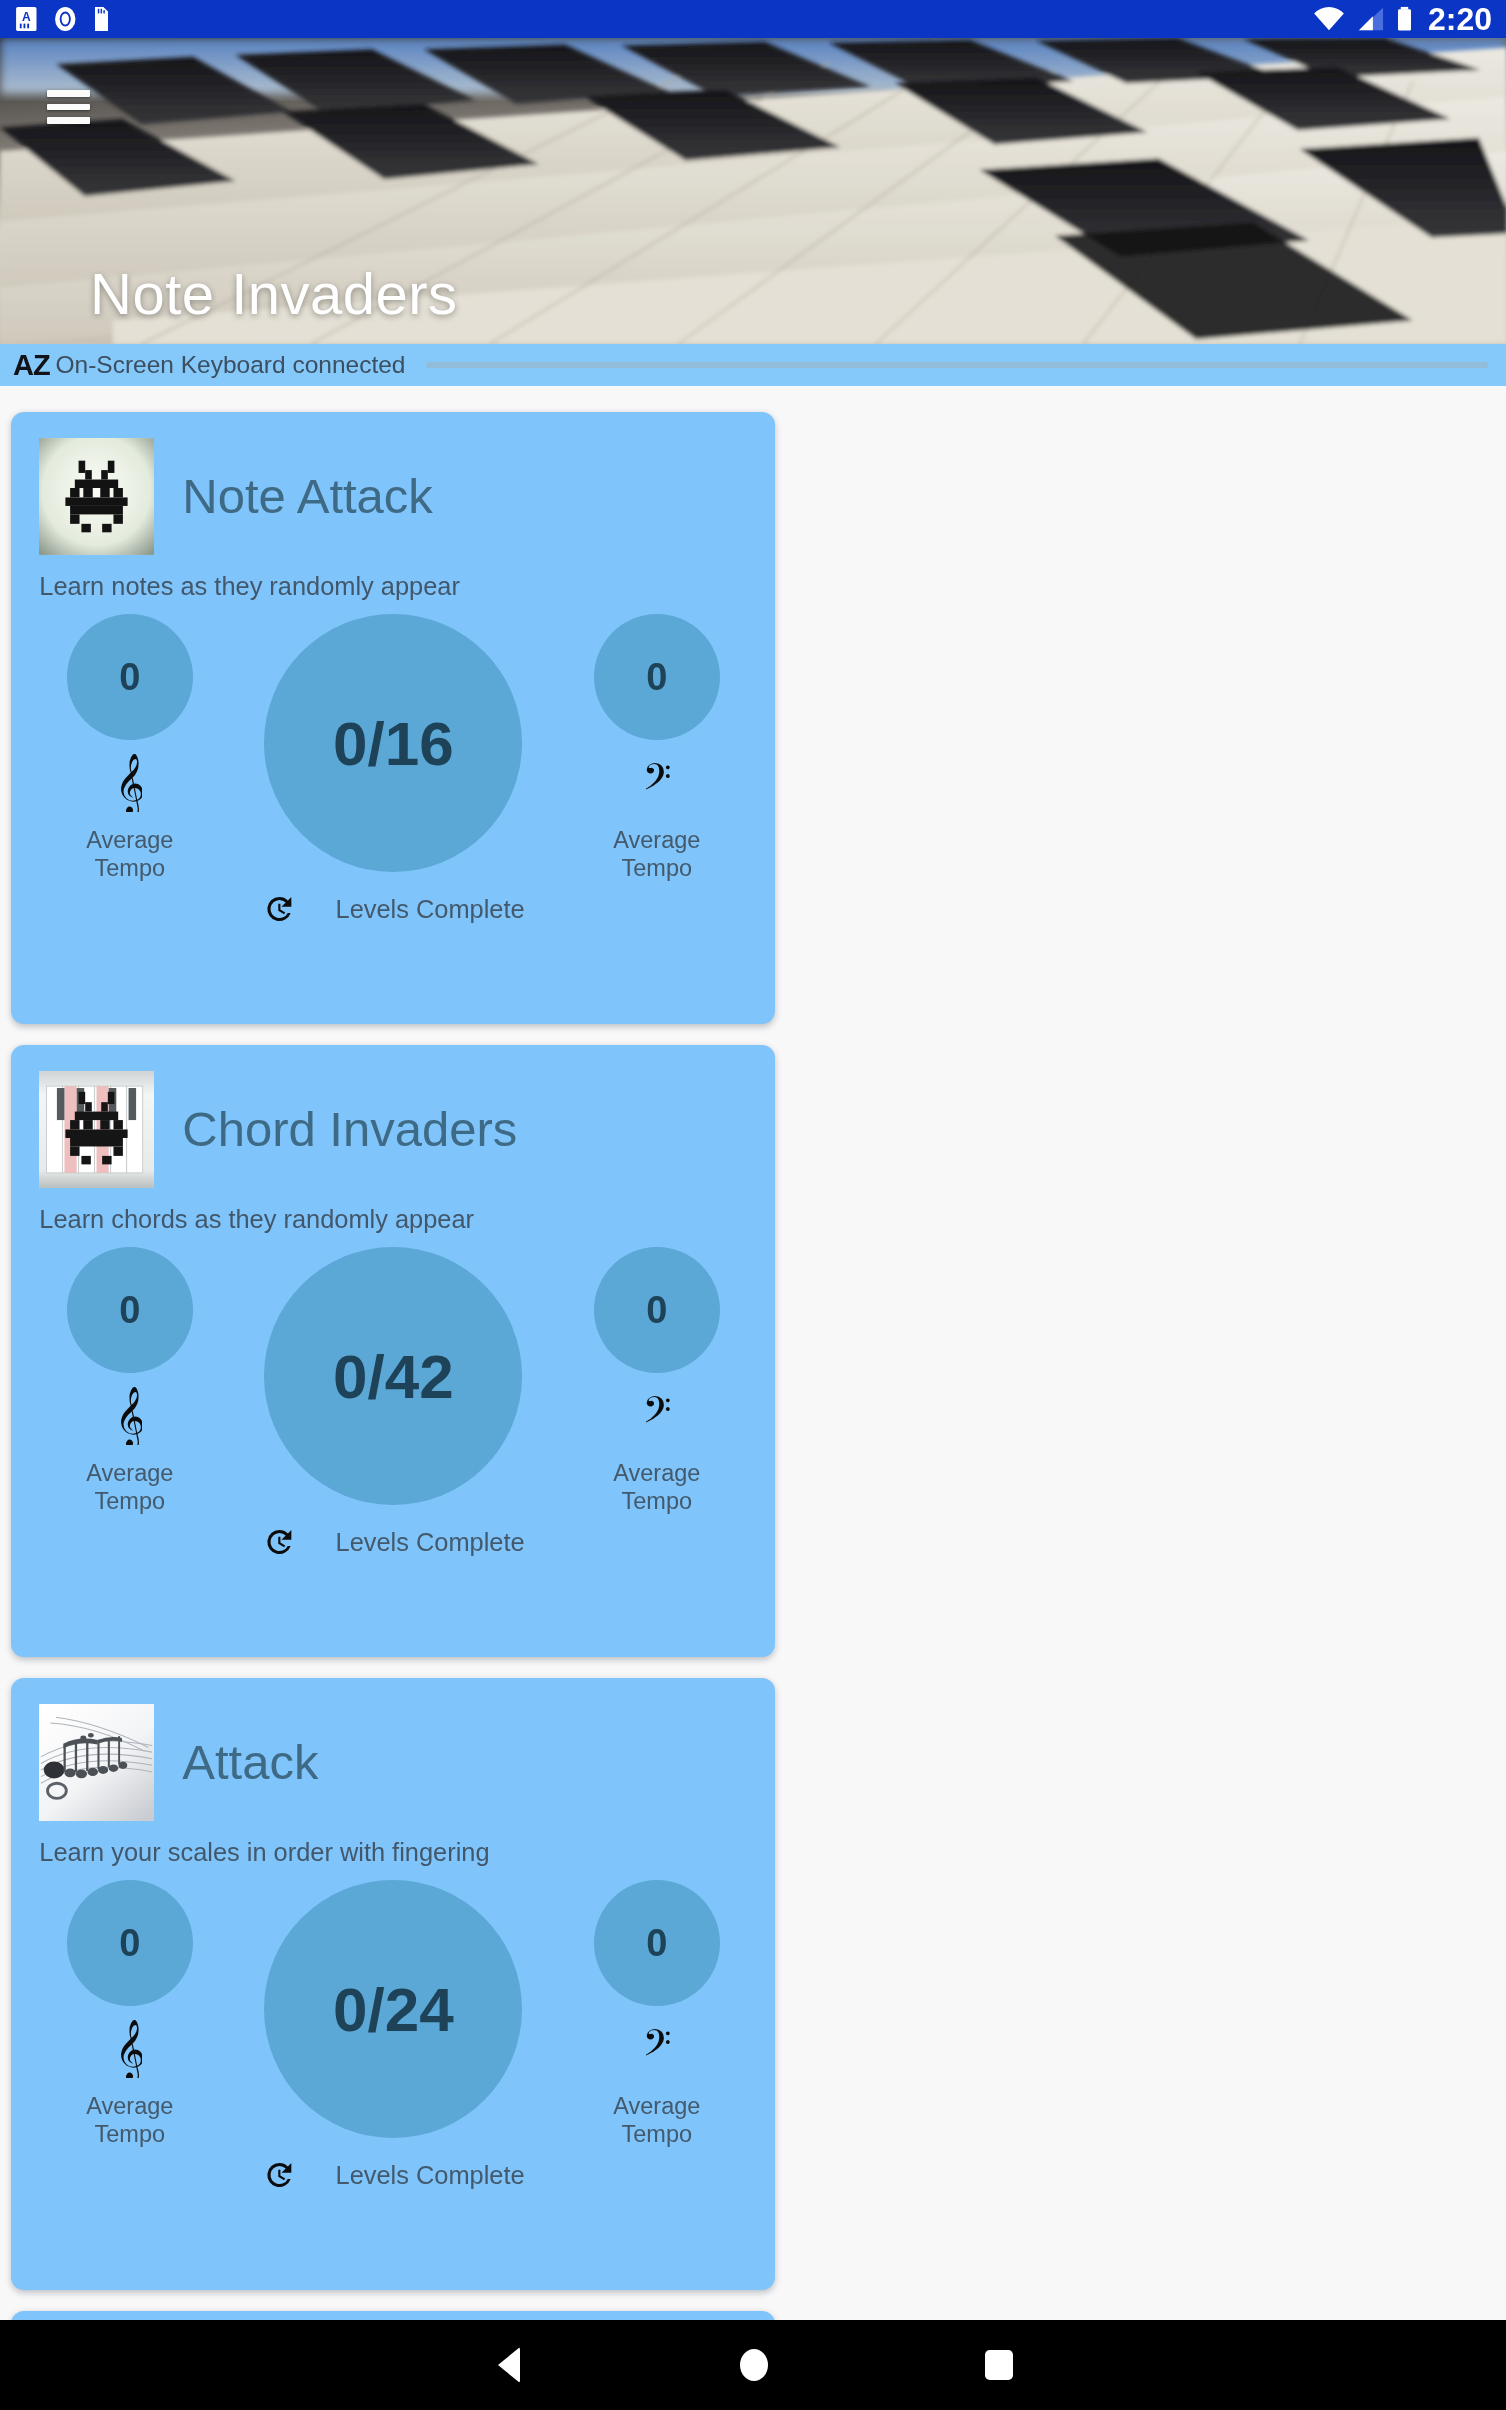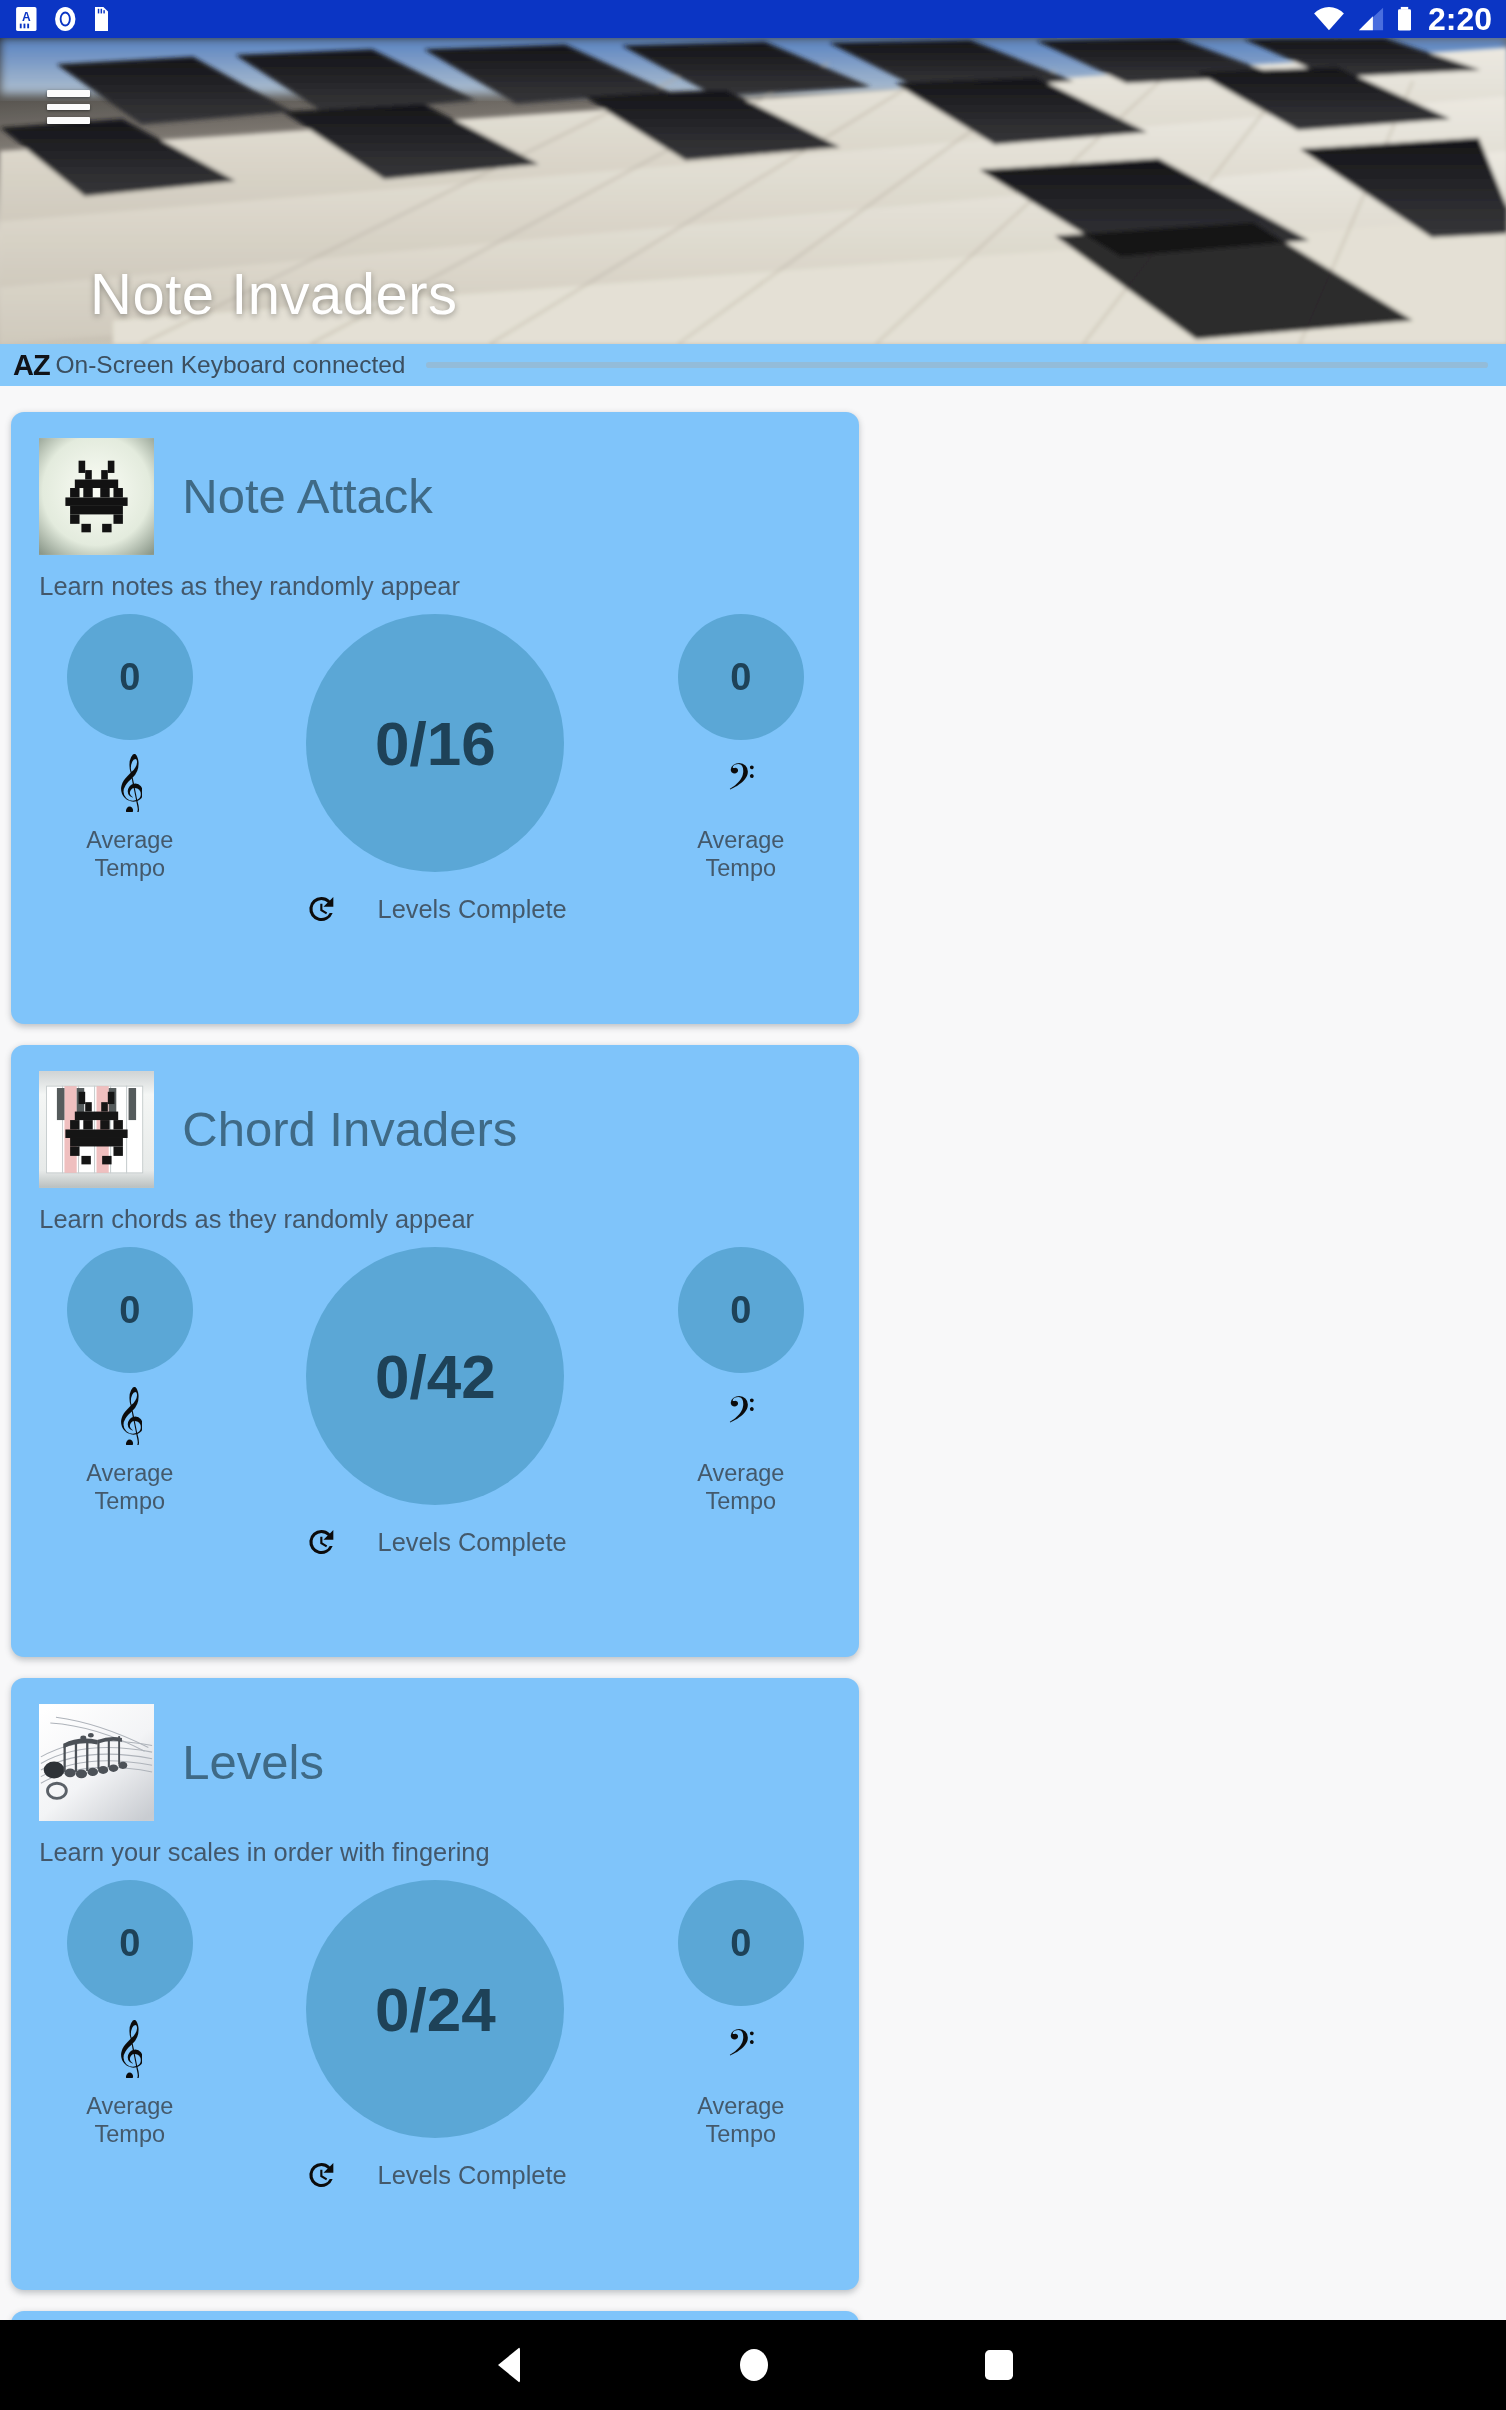--- a/index.html
+++ b/index.html
@@ -124,21 +124,21 @@
     top: 412px;
     left: 0;
     width: 1507px;
     display: flex;
     flex-wrap: wrap;
     gap: 21px 21px;
     padding: 0 11.3px;
   }
   .game-card {
     position: relative;
-    width: 848px;
+    width: 764px;
     height: 612px;
     background: #7fc4fa;
     border-radius: 13px;
     box-shadow: 0 2.8px 6.6px rgba(60,70,80,.30);
     padding: 26px 28px 0 28px;
     overflow: hidden;
   }
 
   .card-head {
     display: flex;
@@ -614,21 +614,21 @@
             <ellipse cx="79" cy="68" rx="5" ry="4"></ellipse>
             <rect x="84" y="34" width="2" height="30"></rect>
             <ellipse cx="89" cy="65" rx="4.6" ry="3.8"></ellipse>
             <path d="M26 42 q16 -8 36 -4 v5 q-20 -4 -36 4z"></path>
             <path d="M62 38 q14 -5 26 -2 v4 q-12 -3 -26 2z"></path>
             <ellipse cx="47" cy="36" rx="3.2" ry="2.6"></ellipse>
             <ellipse cx="55" cy="33" rx="3.0" ry="2.4"></ellipse>
           </g>
         </svg>
       </div>
-      <div class="card-title">Levels</div>
+      <div class="card-title">Attack</div>
     </div>
     <div class="card-subtitle">Learn your scales in order with fingering</div>
 
     <div class="stats-row">
       <div class="tempo-col">
         <div class="tempo-bubble">0</div>
         <div class="clef">
           <svg width="24.5" height="58" viewBox="0 0 26 62">
             <text x="13" y="50" font-family="DejaVu Sans, sans-serif" font-size="56" fill="#0c0c0c" text-anchor="middle">𝄞</text>
           </svg>

